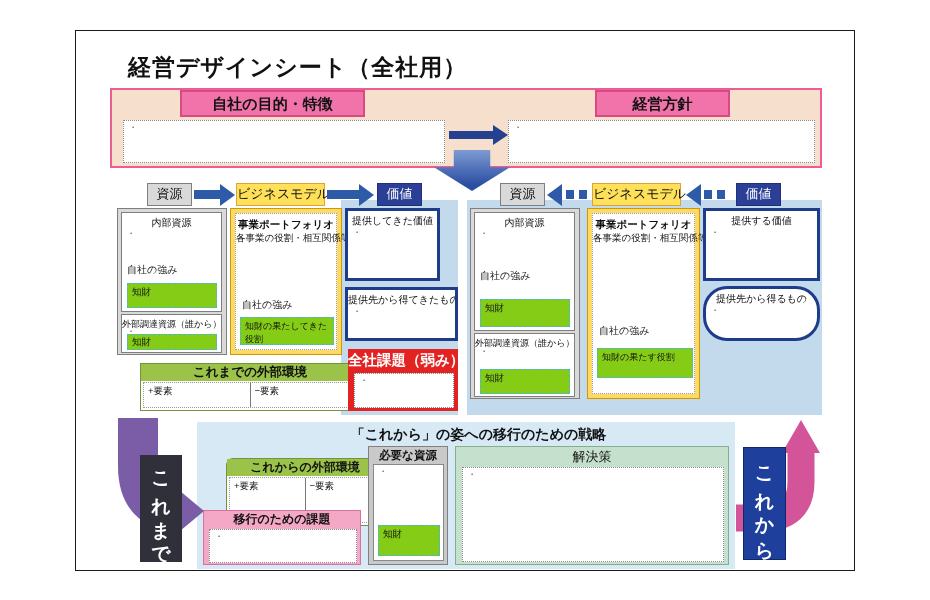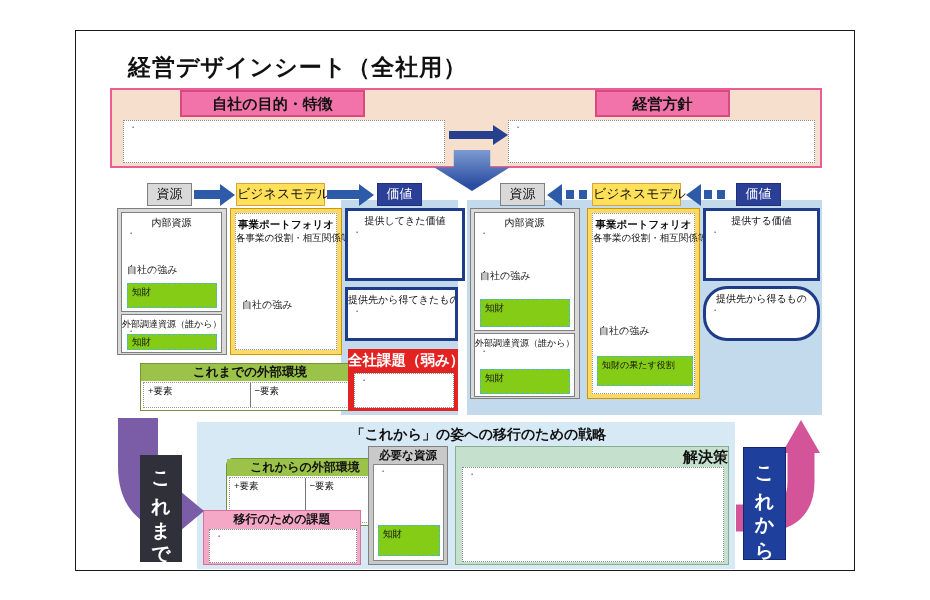--- a/index.html
+++ b/index.html
@@ -44,21 +44,21 @@
   .env-cell{flex:1;position:relative;font-size:9.5px;padding:2px 4px;}
   .env-cell + .env-cell{border-left:1px solid #777;}
   .issue-box{background:#E32322;}
   .issue-title{color:#fff;font-weight:bold;font-size:14.5px;text-align:center;line-height:23px;white-space:nowrap;}
   .stg-title{font-size:14px;font-weight:bold;text-align:center;white-space:nowrap;}
   .pink-box{background:#F5A8C5;border:1px solid #D4719C;}
   .pink-head{font-weight:bold;font-size:12px;text-align:center;line-height:17px;white-space:nowrap;}
   .gray-box{background:#C9C9C9;border:1px solid #808080;}
   .gray-head{font-weight:bold;font-size:11.5px;text-align:center;line-height:17px;white-space:nowrap;}
   .green-box{background:#C5E0CC;border:1px solid #84AE8E;}
-  .green-head{font-weight:bold;font-size:15px;text-align:right;line-height:19px;white-space:nowrap;}
+  .green-head{font-weight:normal;font-size:13px;text-align:center;line-height:19px;white-space:nowrap;}
   .vlabel{display:flex;align-items:center;justify-content:center;writing-mode:vertical-rl;
           text-orientation:upright;color:#fff;font-weight:bold;font-size:19px;letter-spacing:3px;}
   .down-arrow{clip-path:polygon(26% 0,74% 0,74% 42%,100% 42%,50% 100%,0 42%,26% 42%);
               background:linear-gradient(180deg,#7D9BD2 0%,#2B4EA2 85%);}
   .navy-shaft{background:#24408E;height:8px;}
   .navy-head{width:0;height:0;border-top:10px solid transparent;border-bottom:10px solid transparent;
              border-left:15px solid #24408E;}
 </style>
 </head>
 <body>
@@ -112,24 +112,25 @@
       <span class="bullet" style="top:13px;">・</span>
       <div class="ip-box" style="left:5px;top:19px;width:90px;height:16px;padding-top:1px;">知財</div>
     </div>
   </div>
 
   <div class="abs bm-box" style="left:230px;top:208px;width:112px;height:147px;">
     <div class="bm-inner">
       <div class="bm-title">事業ポートフォリオ</div>
       <div class="bm-sub">各事業の役割・相互関係等</div>
       <div class="small-text" style="left:6px;top:84px;">自社の強み</div>
-    </div>
-  </div>
-
-  <div class="abs val-box" style="left:345px;top:208px;width:120px;height:73px;">
+      <div class="ip-box" style="left:4px;bottom:4px;width:94px;height:28px;font-size:9px;">知財の果たしてきた役割</div>
+    </div>
+  </div>
+
+  <div class="abs val-box" style="left:345px;top:208px;width:95px;height:73px;">
     <div class="box-title">提供してきた価値</div>
     <span class="bullet" style="top:18px;">・</span>
   </div>
   <div class="abs val-box" style="left:345px;top:287px;width:113px;height:54px;">
     <div class="box-title">提供先から得てきたもの</div>
     <span class="bullet" style="top:18px;">・</span>
   </div>
 
   <div class="abs env-box" style="left:117px;top:363px;width:220px;height:48px;">
     <div class="env-head">これまでの外部環境</div>
@@ -158,21 +159,21 @@
       <span class="bullet" style="top:14px;">・</span>
       <div class="ip-box" style="left:5px;top:35px;width:90px;height:25px;">知財</div>
     </div>
   </div>
 
   <div class="abs bm-box" style="left:587px;top:208px;width:113px;height:191px;">
     <div class="bm-inner">
       <div class="bm-title">事業ポートフォリオ</div>
       <div class="bm-sub">各事業の役割・相互関係等</div>
       <div class="small-text" style="left:6px;top:110px;">自社の強み</div>
-      <div class="ip-box" style="left:4px;bottom:7px;width:96px;height:30px;font-size:9px;">知財の果たす役割</div>
+      <div class="ip-box" style="left:4px;bottom:15px;width:96px;height:30px;font-size:9px;">知財の果たす役割</div>
     </div>
   </div>
 
   <div class="abs val-box" style="left:703px;top:208px;width:117px;height:73px;">
     <div class="box-title">提供する価値</div>
     <span class="bullet" style="top:18px;">・</span>
   </div>
   <div class="abs val-box" style="left:703px;top:286px;width:117px;height:55px;border-radius:24px;">
     <div class="box-title">提供先から得るもの</div>
     <span class="bullet" style="top:18px;">・</span>

